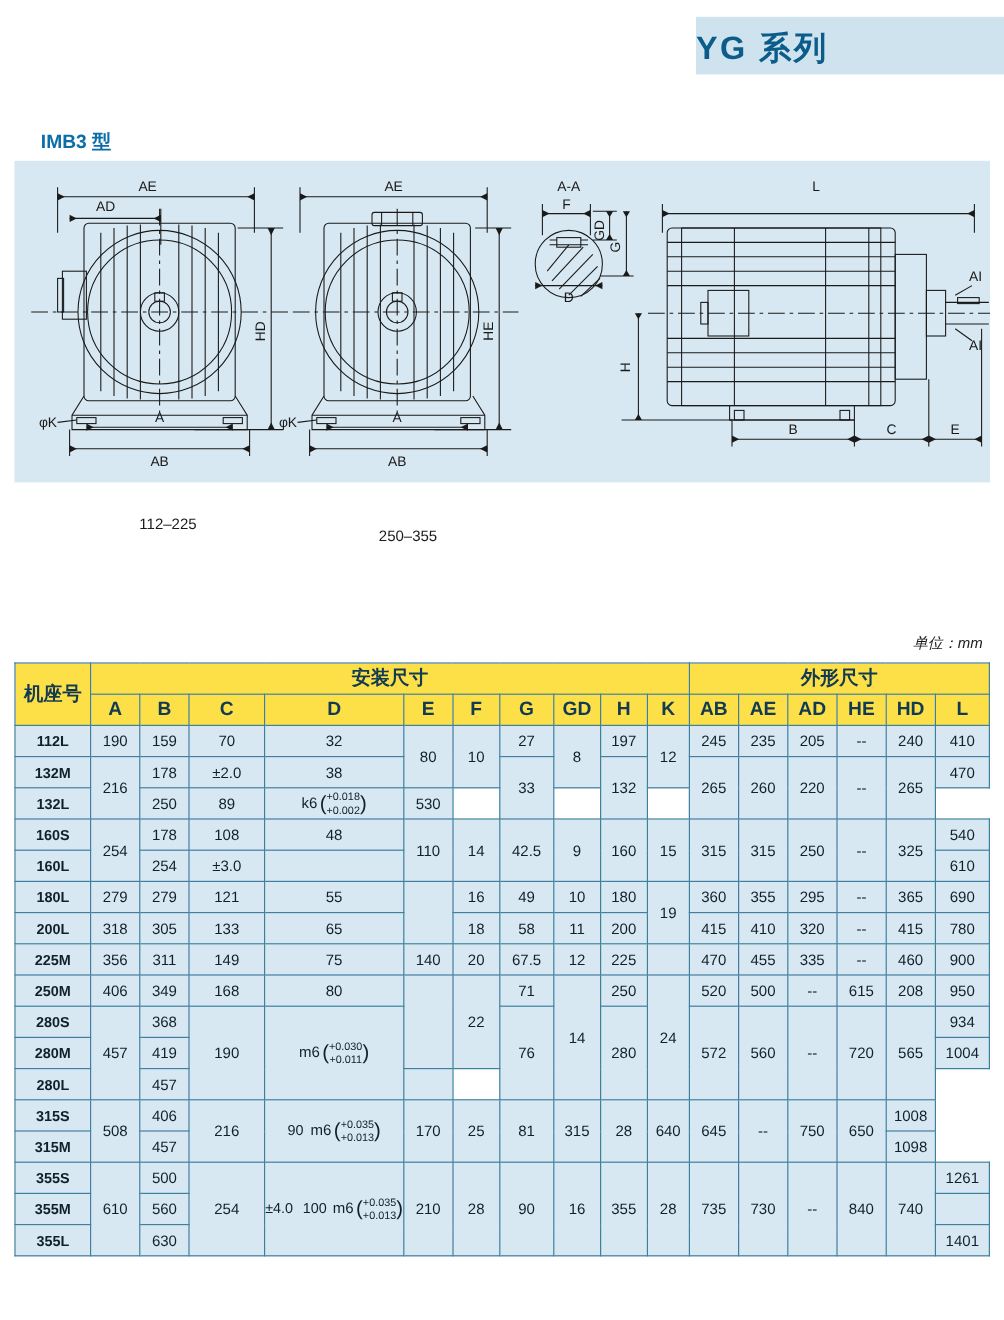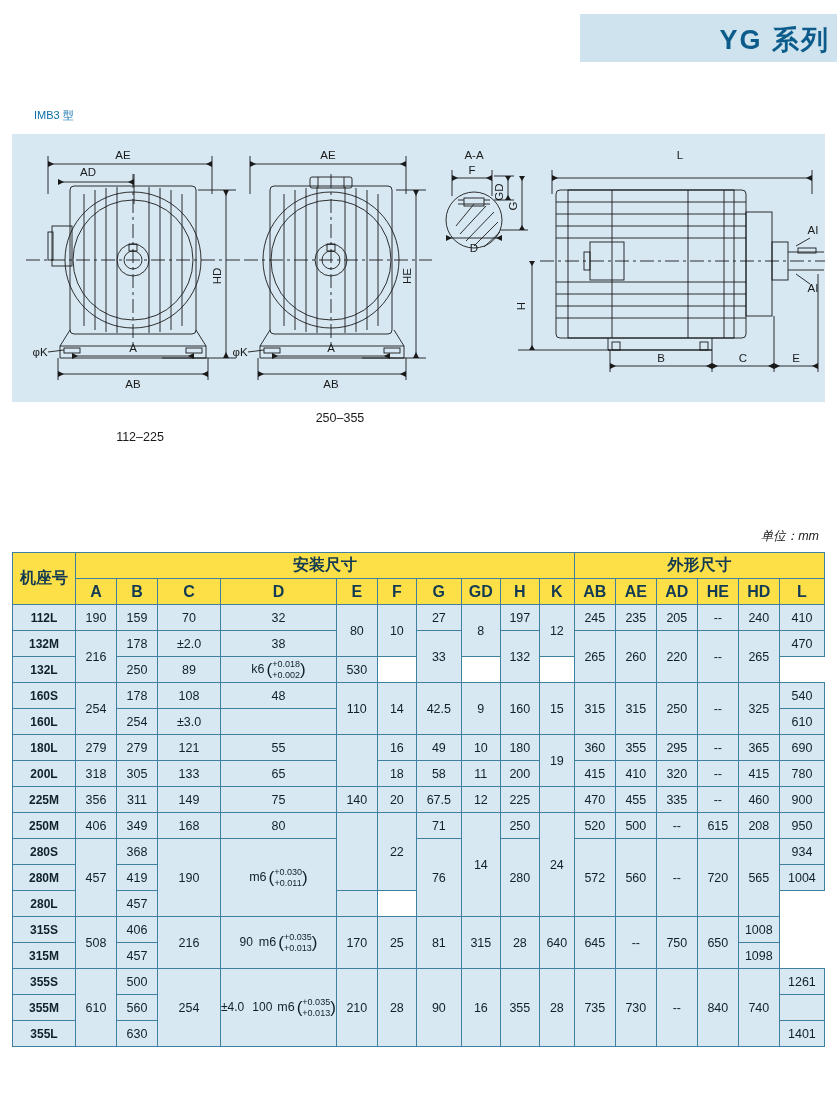--- a/index.html
+++ b/index.html
@@ -8,39 +8,39 @@
     font-family:"Liberation Sans", sans-serif;
     color:#1a1a1a;position:relative;overflow:hidden;
   }
   
   .header-band{
     position:absolute;left:580px;top:14px;width:257px;height:48px;
     background:#cfe3ef;
   }
   .header-title{
     position:absolute;left:580px;top:18px;width:250px;height:44px;
-    line-height:44px;text-align:right;
+    line-height:44px;text-align:left;
     font-size:27px;font-weight:bold;color:#0b5c8a;letter-spacing:2px;
   }
   
   .section-label{
     position:absolute;left:34px;top:108px;
-    font-size:11px;font-weight:normal;color:#0b6ea8;
+    font-size:16px;font-weight:bold;color:#0b6ea8;
   }
   
   .draw-area{
     position:absolute;left:12px;top:134px;width:813px;height:268px;
     background:#d7e8f2;border:0;
   }
   .draw-svg{position:absolute;left:0;top:0;}
   .cap{
     position:absolute;font-size:12.5px;color:#1a1a1a;text-align:center;
   }
   .cap1{left:80px;top:430px;width:120px;text-align:center;}
-  .cap2{left:280px;top:411px;width:120px;}
+  .cap2{left:280px;top:440px;width:120px;}
   
   .unit-note{
     position:absolute;right:18px;top:528px;font-size:12.5px;color:#1a1a1a;font-style:italic;
   }
   
   table.spec{
     position:absolute;left:12px;top:552px;
     border-collapse:collapse;
     width:813px;
     font-size:12px;

